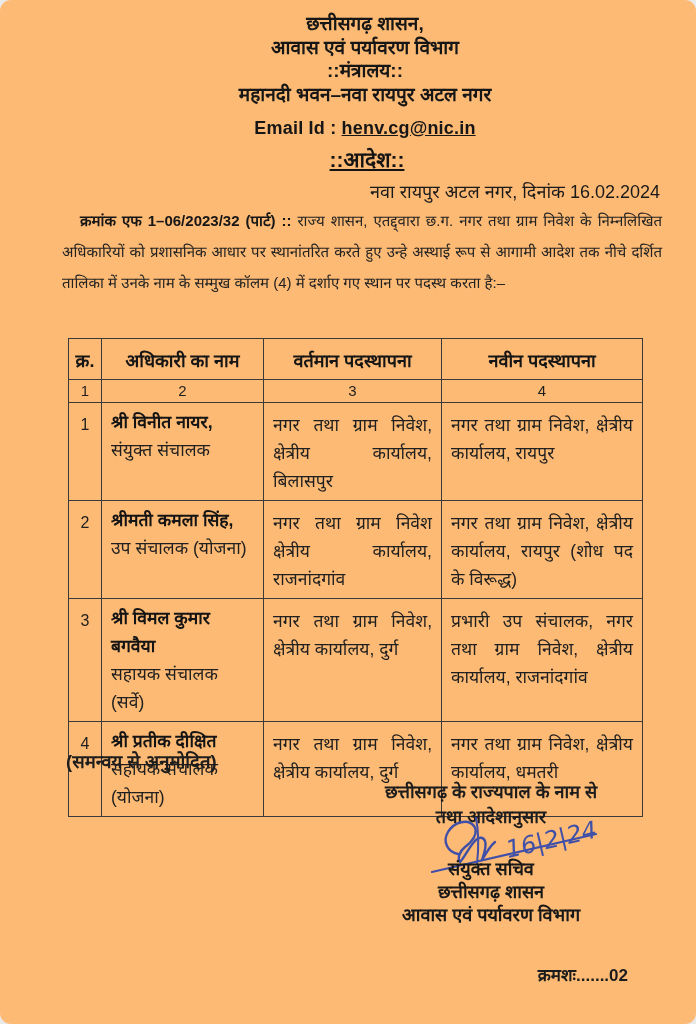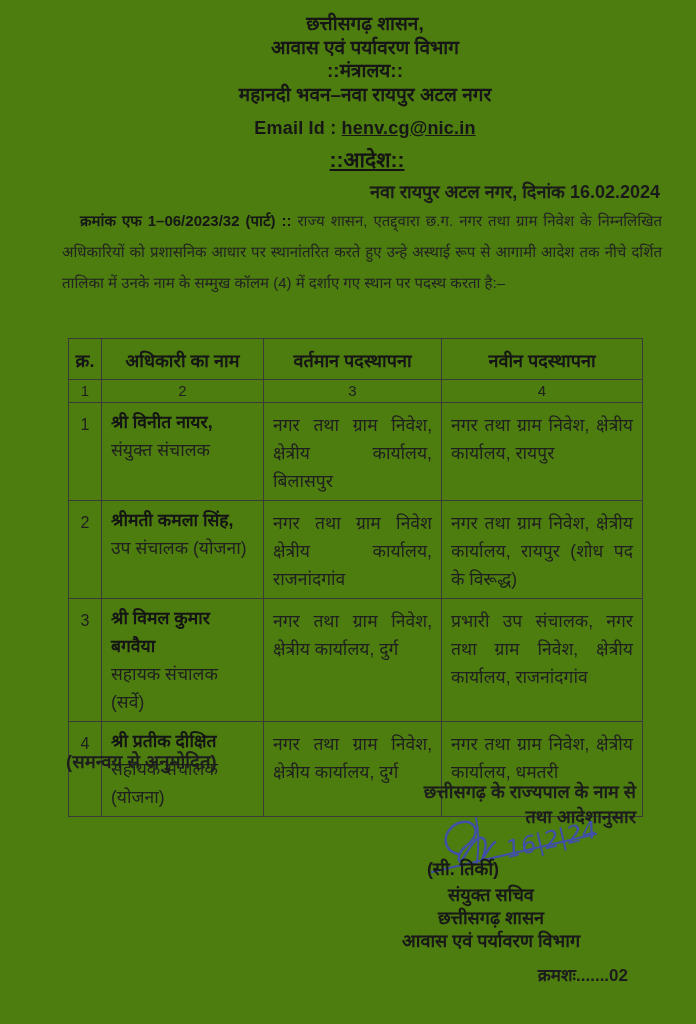--- a/index.html
+++ b/index.html
@@ -4,23 +4,24 @@
 <style>
   * { margin: 0; padding: 0; box-sizing: border-box; }
   html, body { background: #e9e9e9; }
   body { font-family: "Liberation Sans", "DejaVu Sans", sans-serif; }
 
   .page {
     position: relative;
     width: 696px;
     height: 1024px;
     margin: 0 auto;
-    background: #4d7c0f;
+    background: #fdba74;
     color: #1d1d1d;
     overflow: hidden;
+    border-radius: 11px;
   }
 
   
   .letterhead {
     position: absolute;
     top: 12px; left: 0;
     width: 100%;
     padding-left: 34px;
     text-align: center;
     font-weight: 700;
@@ -44,21 +45,21 @@
     font-weight: 700;
     font-size: 21px;
     text-decoration: underline;
     color: #141414;
   }
 
   .dateline {
     position: absolute;
     top: 179px;
     right: 36px;
-    font-weight: 700;
+    font-weight: 400;
     font-size: 18px;
     color: #1a1a1a;
   }
 
   
   .order-para {
     position: absolute;
     top: 205px; left: 62px;
     width: 600px;
     font-size: 15px;
@@ -114,21 +115,21 @@
     top: 748px; left: 66px;
     font-weight: 600;
     font-size: 18.5px;
     color: #1d1d1d;
   }
 
   .by-order-block {
     position: absolute;
     top: 780px; left: 346px;
     width: 290px;
-    text-align: right;
+    text-align: center;
     font-weight: 600;
     font-size: 18px;
     line-height: 25px;
     color: #1c1c1c;
   }
 
   .signatory-block {
     position: absolute;
     top: 858px; left: 346px;
     width: 290px;
@@ -250,21 +251,20 @@
   <svg class="signature-art" viewBox="0 0 190 86" xmlns="http://www.w3.org/2000/svg">
     <g stroke="#4050a8" fill="none" stroke-linecap="round" stroke-linejoin="round">
       <path d="M34,48 C24,46 18,36 24,26 C30,16 44,12 50,20 C55,27 48,36 41,41 C36,45 33,52 36,56 C40,52 44,43 50,36 C54,31 59,30 61,35 C63,40 60,48 58,54 C62,47 66,40 71,36" stroke-width="2.4"></path>
       <path d="M52,12 C54,22 55,40 53,58" stroke-width="2"></path>
       <path d="M8,66 L172,28" stroke-width="2.2"></path>
     </g>
     <text x="84" y="52" transform="rotate(-13 84 52)" font-size="24" fill="#4050a8" font-style="italic" font-family="'DejaVu Sans', sans-serif">16|2|24</text>
   </svg>
 
   <div class="signatory-block">
-    <div class="sig-name">(सी. तिर्की)</div>
     <div>संयुक्त सचिव</div>
     <div>छत्तीसगढ़ शासन</div>
     <div>आवास एवं पर्यावरण विभाग</div>
   </div>
 
   <div class="continuation">क्रमशः.......02</div>
 
 </div>
 
 </body></html>

